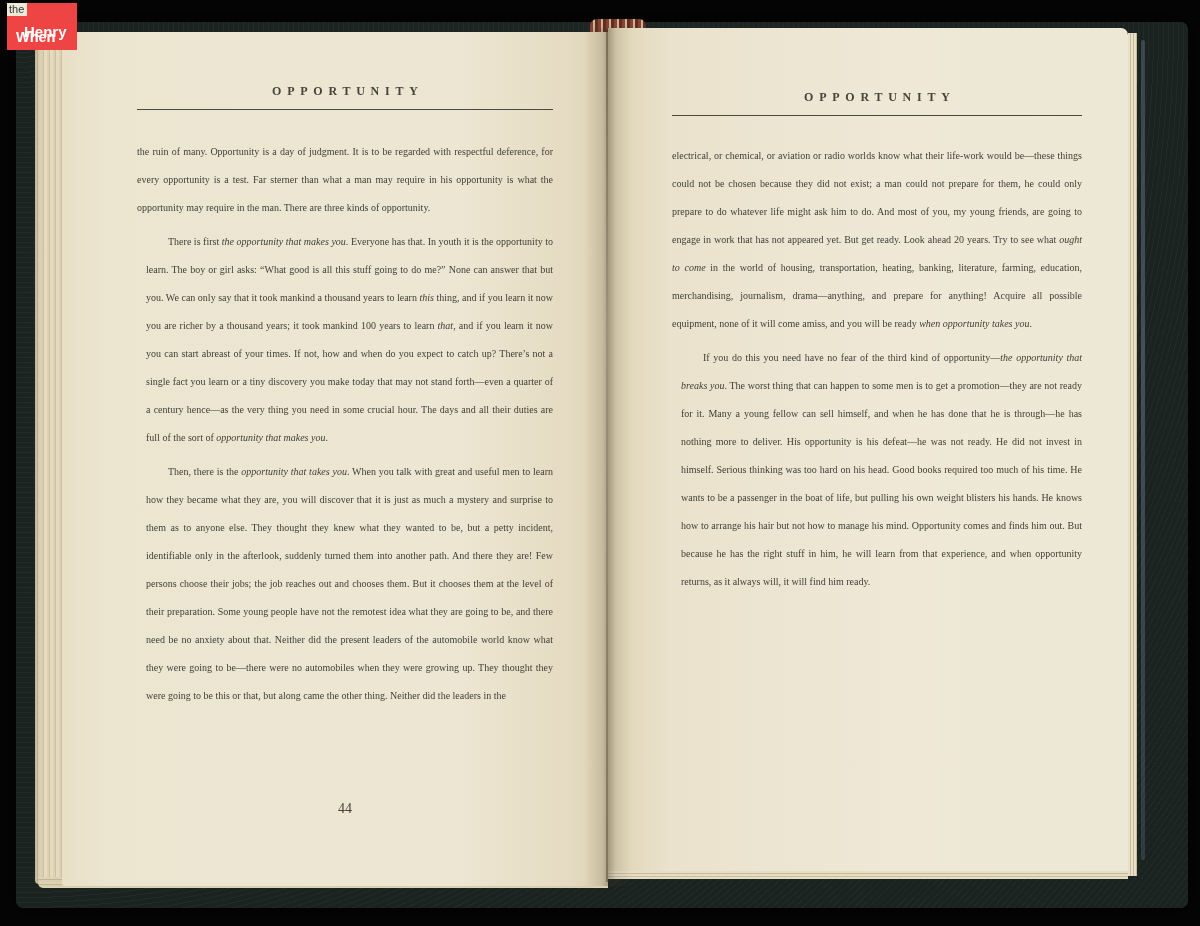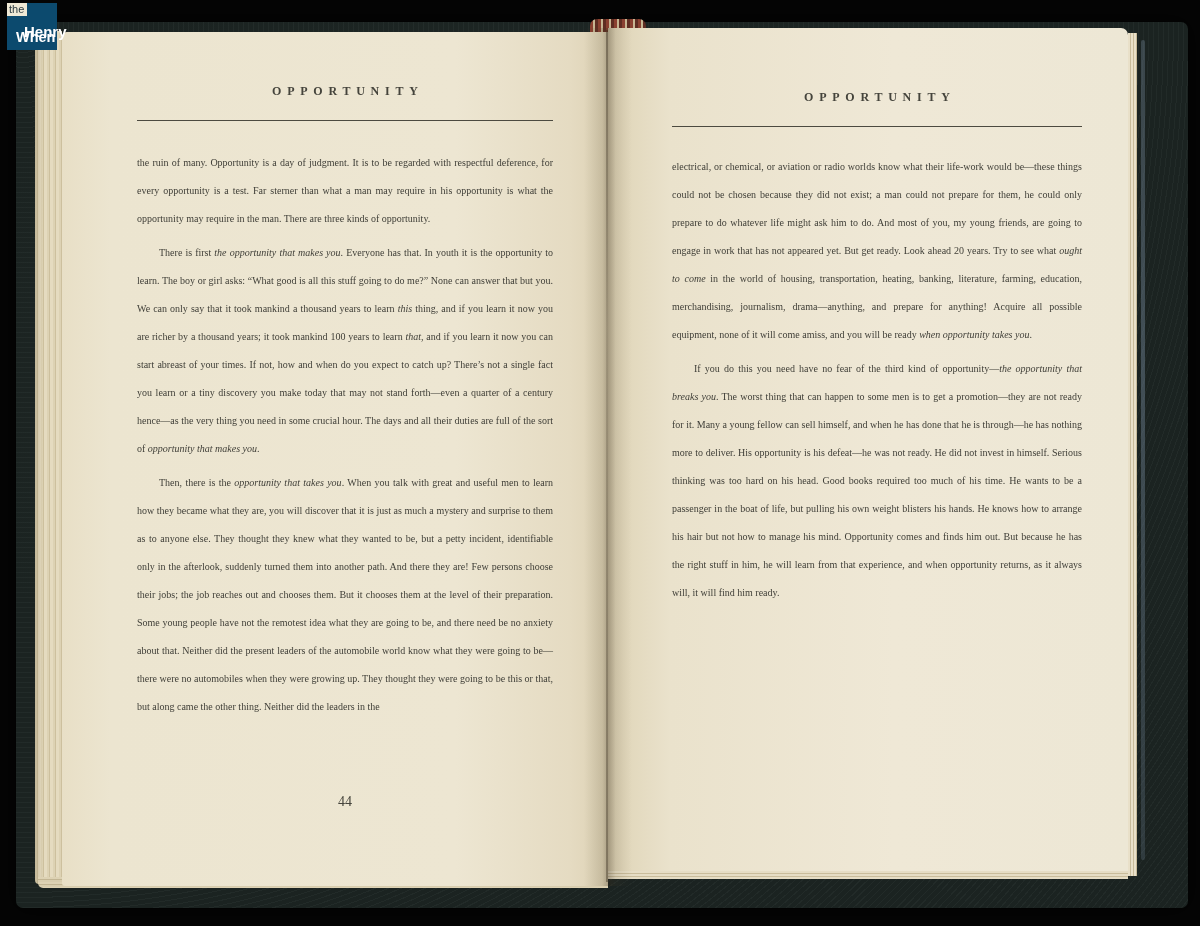--- a/index.html
+++ b/index.html
@@ -84,46 +84,46 @@
   .page-inner { position:absolute; }
   .page-left .page-inner { left:75px; top:52px; width:416px; }
   .page-right .page-inner { left:64px; top:62px; width:410px; }
 
   .running-head {
     text-align:center;
     font-size:12px; font-weight:bold;
     letter-spacing:0.48em; text-indent:0.48em;
     color:#45443c;
     border-bottom:1.5px solid #4c4a40;
-    padding-bottom:21px;
+    padding-bottom:10px;
     margin-bottom:28px;
   }
   .page-right .running-head { margin-bottom:26px; }
 
   .body-text {
     font-size:10px; line-height:28px;
     text-align:justify;
     color:#3f3e37;
   }
   .body-text p { margin:0; }
-  .body-text p + p { margin-top:6px; }
+  .body-text p + p { margin-top:6px;margin-left:9px; }
   .body-text p.indent { text-indent:22px; }
   .body-text em { font-style:italic; }
 
   .page-number {
     position:absolute; text-align:center;
     font-size:14px; color:#45443c;
   }
-  .page-left .page-number  { left:75px; width:416px; bottom:76px;margin-top:12px; }
+  .page-left .page-number  { left:75px; width:416px; bottom:69px;margin-top:12px; }
   .page-right .page-number { left:64px; width:410px; bottom:70px; }
 
   
   .hf-logo {
-    position:absolute; left:7px; top:3px; width:50px; height:47px;
-    background:#0c4a6e;
+    position:absolute; left:7px; top:3px; width:70px; height:47px;
+    background:#ef4444;
     z-index:10;
     font-family:"Liberation Sans", sans-serif;
   }
   .hf-logo .the {
     position:absolute; left:0; top:0;
     background:#efe9d6; color:#2b3a40;
     font-size:11px; line-height:13px; padding:0 3px 0 2px;
   }
   .hf-logo .henry {
     position:absolute; left:17px; top:12px;

